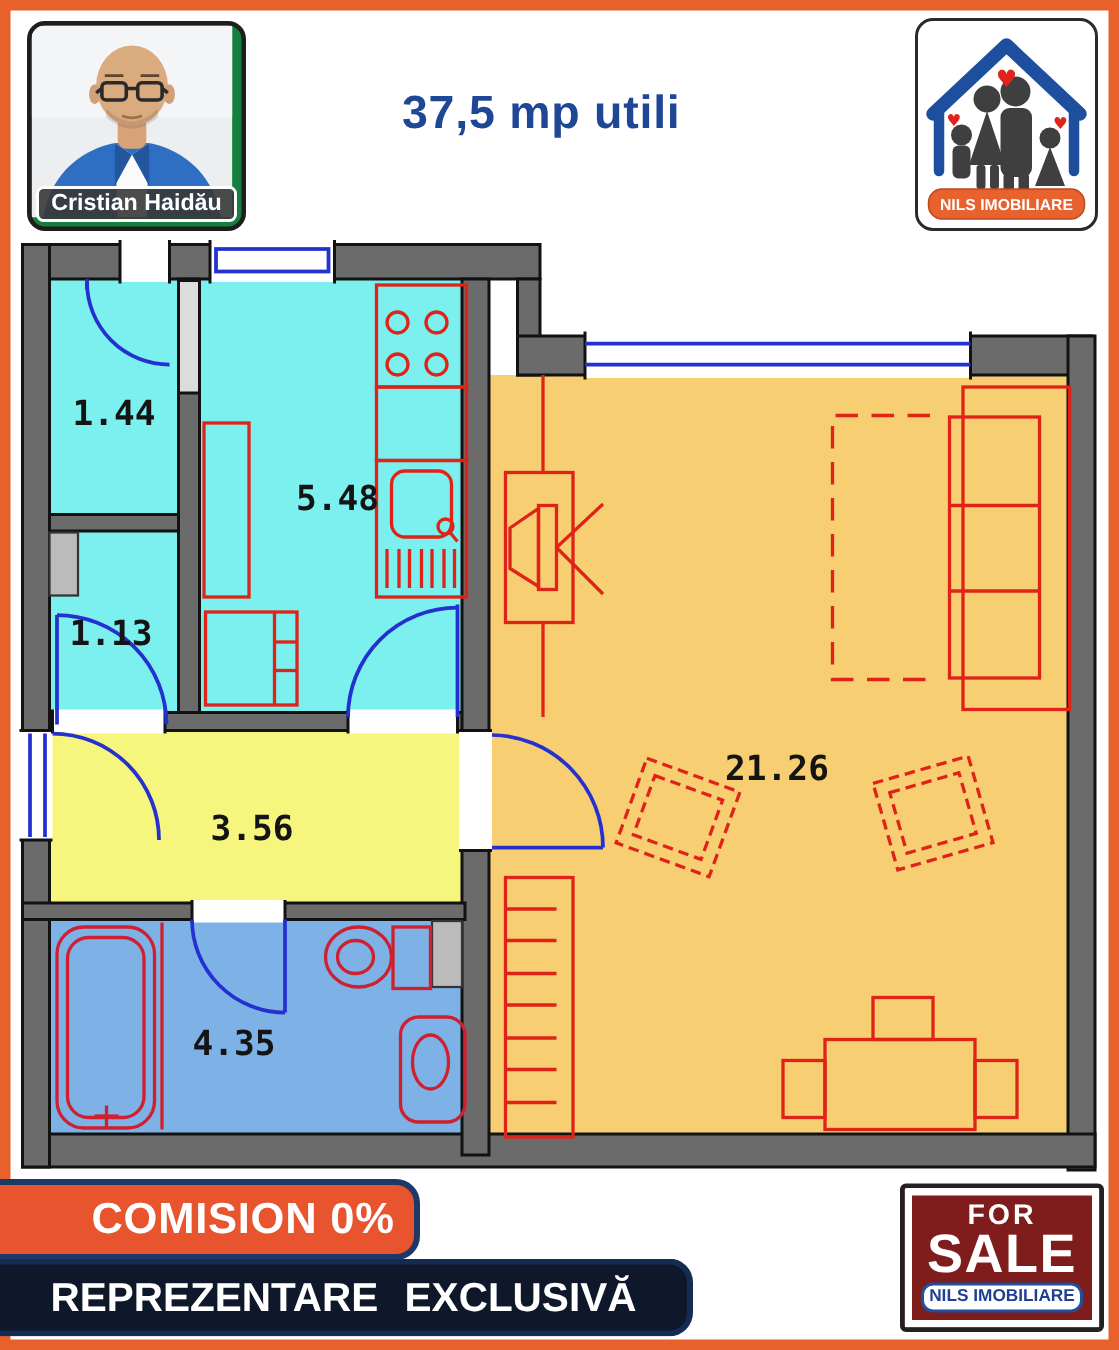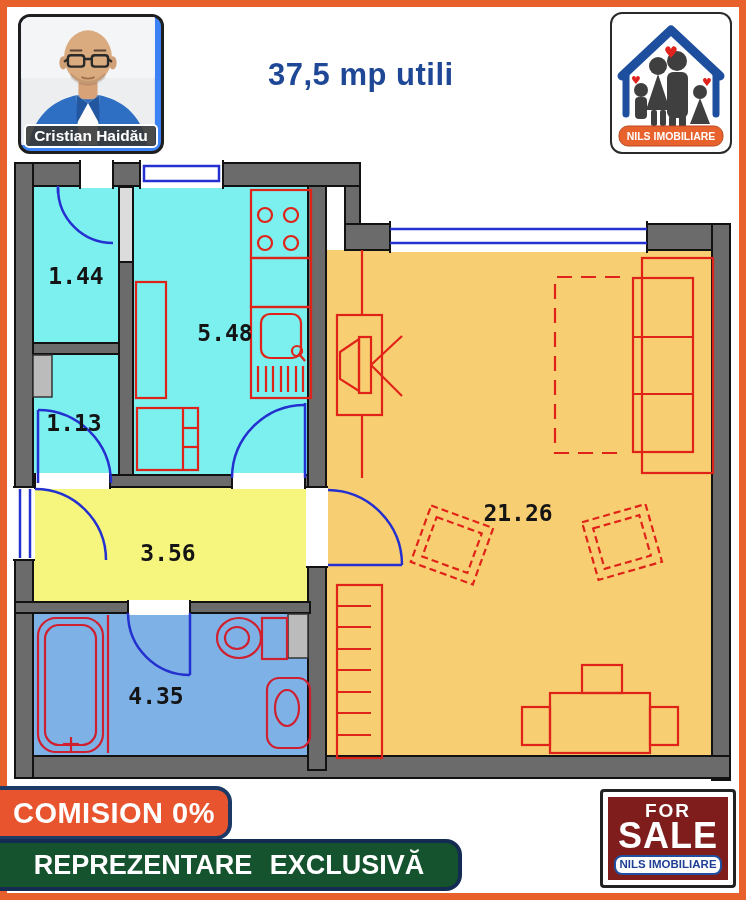--- a/index.html
+++ b/index.html
@@ -2,21 +2,21 @@
 <html><head>
 <meta charset="utf-8">
 <style>
   html,body{margin:0;padding:0;background:#fff;}
   .page{position:relative;width:746px;height:900px;background:#ffffff;overflow:hidden;
         font-family:"Liberation Sans",sans-serif;}
   .frame{position:absolute;inset:0;border:7px solid #e8612c;pointer-events:none;z-index:40;}
 
   
   .photo-card{position:absolute;left:18px;top:14px;width:140px;height:134px;
-              border:3px solid #1e1e1e;border-radius:12px;overflow:hidden;background:#3b82f6;z-index:10;}
+              border:3px solid #1e1e1e;border-radius:12px;overflow:hidden;background:#15803d;z-index:10;}
   .name-bar{position:absolute;left:3px;right:3px;bottom:3px;background:rgba(55,55,55,.9);
             border:2px solid #fff;border-radius:5px;color:#fff;font-weight:bold;
             font-size:15.5px;text-align:center;padding:1px 0;}
   .area-label{position:absolute;left:268px;top:57px;width:236px;
               color:#1e4796;font-size:31px;font-weight:bold;letter-spacing:.5px;z-index:10;}
   .logo-card{position:absolute;left:610px;top:12px;width:118px;height:138px;background:#fff;
              border:2px solid #2a2a2a;border-radius:12px;z-index:10;}
   .logo-card svg{display:block;margin:0 auto;}
 
   
@@ -31,22 +31,22 @@
   .winframe{fill:#ffffff;stroke:#2430cf;stroke-width:2.5;}
   .winline{stroke:#2430cf;stroke-width:2.5;}
   .gray-box{fill:#bbbbbb;stroke:#333;stroke-width:1.5;}
   .lbl{font-family:"DejaVu Sans Mono",monospace;font-weight:bold;font-size:23px;
        fill:#141414;text-anchor:middle;dominant-baseline:central;}
 
   
   .banner{position:absolute;left:0;display:flex;align-items:center;justify-content:center;
           color:#fff;font-weight:bold;z-index:50;}
   .banner-comision{top:786px;width:228px;height:46px;background:#e8542e;border:4px solid #1d3a66;
-                   border-left:none;border-radius:0 16px 16px 0;font-size:29px;letter-spacing:.5px;}
-  .banner-exclusiv{top:839px;width:458px;height:44px;background:#14532d;border:4px solid #142c52;
+                   border-left:none;border-radius:0 16px 16px 0;font-size:29px;letter-spacing:.5px;padding-left:48px;}
+  .banner-exclusiv{top:839px;width:458px;height:44px;background:#0f172a;border:4px solid #142c52;
                    border-left:none;border-radius:0 16px 16px 0;font-size:27px;word-spacing:10px;}
   .sale-sign{position:absolute;left:600px;top:789px;width:130px;height:93px;background:#7f1d1d;
              border:3px solid #222;box-shadow:inset 0 0 0 5px #fff;border-radius:4px;
              text-align:center;z-index:50;}
   .sale-for{margin-top:9px;font-size:19px;color:#fff;font-weight:bold;letter-spacing:2px;line-height:1;}
   .sale-sale{font-size:36px;color:#fff;font-weight:bold;letter-spacing:1px;line-height:.9;}
   .sale-pill{margin:3px auto 0;width:104px;background:#fff;border:2px solid #1f4fa0;border-radius:8px;
              color:#1e3f93;font-size:11.5px;font-weight:bold;padding:1px 0;line-height:1.2;}
 </style>
 </head>

